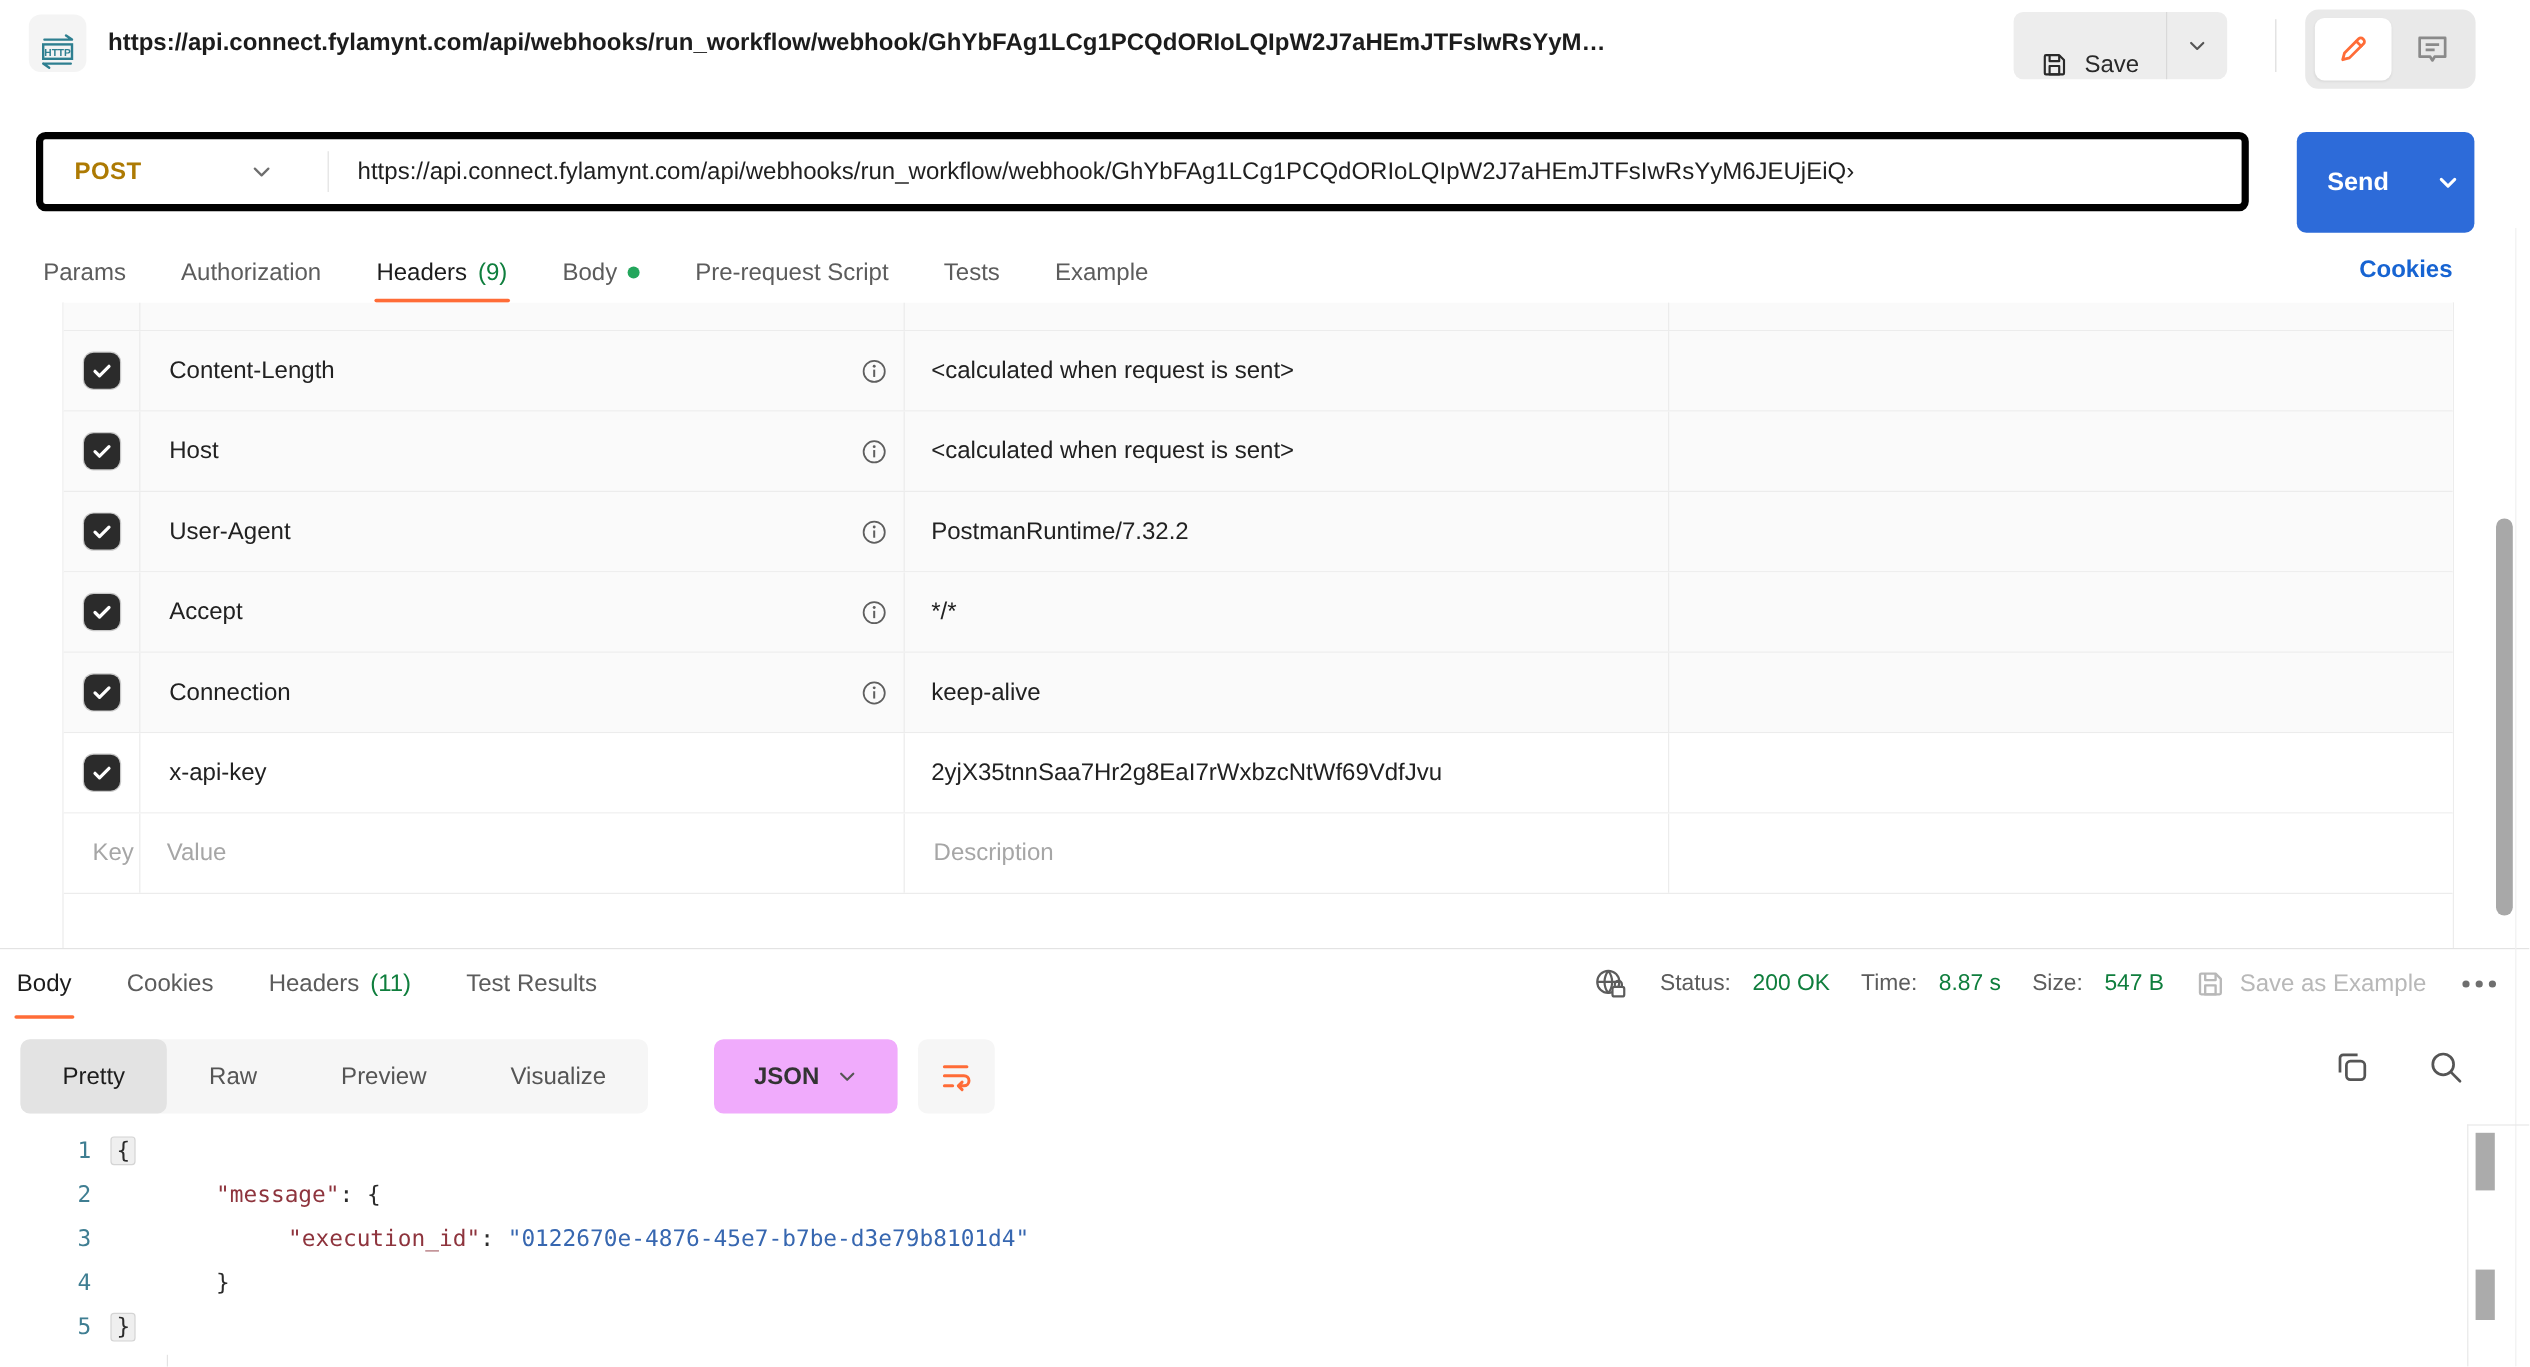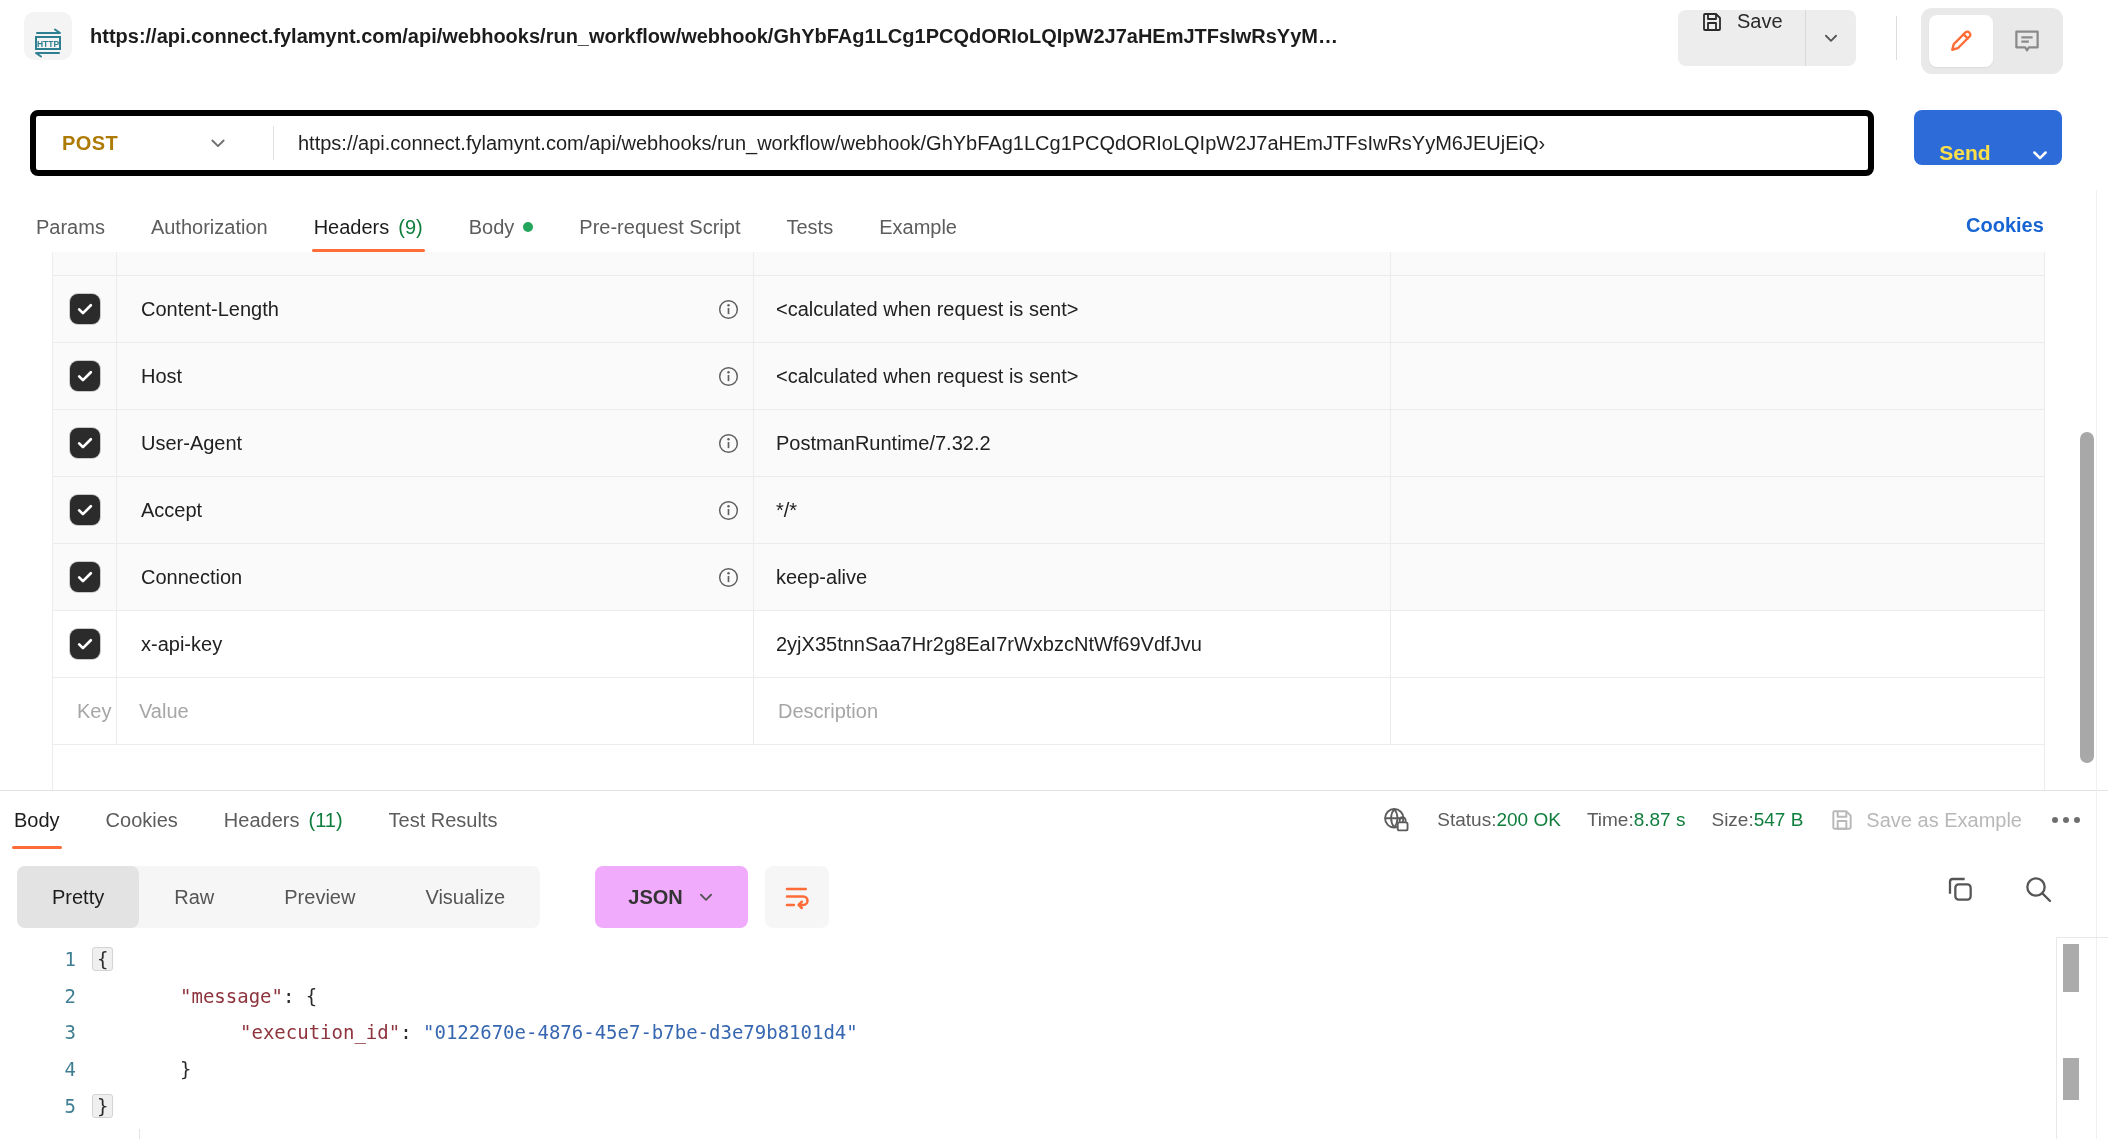--- a/index.html
+++ b/index.html
@@ -8,40 +8,40 @@
        font-family:"Liberation Sans",sans-serif;color:#212121}
   svg{display:block}
 
   
   .http-badge{position:absolute;left:24px;top:12px;width:48px;height:48px;border-radius:10px;
               background:#f4f4f4;display:flex;align-items:flex-end;justify-content:center}
   .doc-title{position:absolute;left:90px;top:18px;height:36px;display:flex;align-items:center;
              font-size:20px;font-weight:700;color:#1c1c1c;white-space:nowrap;max-width:1570px;overflow:hidden}
   .save-group{position:absolute;left:1678px;top:10px;height:56px;background:#ededed;border-radius:8px;
               display:flex;align-items:stretch}
-  .save-main{display:flex;align-items:flex-start;gap:13px;padding:0 22px;border-radius:8px 0 0 8px}
+  .save-main{display:flex;align-items:flex-end;gap:13px;padding:0 22px;border-radius:8px 0 0 8px}
   .save-label{font-size:20px;color:#2a2a2a}
   .save-div{width:1px;background:#d9d9d9}
   .save-chev{width:50px;display:flex;align-items:center;justify-content:center;border-radius:0 8px 8px 0}
   .vsep{position:absolute;left:1896px;top:16px;width:1px;height:44px;background:#dcdcdc}
   .mode-pill{position:absolute;left:1921px;top:8px;width:142px;height:66px;background:#e9e9e9;border-radius:11px}
   .pencil-chip{position:absolute;left:8px;top:7px;width:64px;height:52px;background:#fff;border-radius:8px;
                display:flex;align-items:center;justify-content:center;box-shadow:0 1px 2px rgba(0,0,0,.06)}
   .comment-btn{position:absolute;right:6px;top:0;width:60px;height:100%;display:flex;align-items:center;justify-content:center}
 
   
   .url-box{position:absolute;left:30px;top:110px;width:1844px;height:66px;border:6px solid #000000;border-radius:8px;background:#fff}
   .method-label{position:absolute;left:26px;top:0;height:100%;display:flex;align-items:center;
                 font-size:20px;font-weight:700;letter-spacing:.4px;color:var(--method_post,#ad7a03)}
   .method-chev{position:absolute;left:172px;top:0;height:100%;display:flex;align-items:center}
   .url-div{position:absolute;left:237px;top:10px;bottom:10px;width:1px;background:#e2e2e2}
   .url-value{position:absolute;left:262px;right:8px;top:0;height:100%;display:flex;align-items:center;
              font-size:20px;color:#1f1f1f;white-space:nowrap;overflow:hidden}
-  .send-btn{position:absolute;left:1914px;top:110px;width:148px;height:55px;border-radius:8px;
-            background:var(--send_blue,#2d6bd9);color:#fde047;display:flex;align-items:flex-end}
+  .send-btn{position:absolute;left:1914px;top:110px;width:148px;height:84px;border-radius:8px;
+            background:var(--send_blue,#2d6bd9);color:#ffffff;display:flex;align-items:center}
   .send-main{flex:1;display:flex;align-items:center;justify-content:center;font-size:21px;font-weight:700}
   .send-sep{width:1px;background:rgba(0,0,0,.18)}
   .send-chev{width:45px;display:flex;align-items:center;justify-content:center}
 
   
   .req-tabs{position:absolute;left:36px;top:202px;height:50px;display:flex;gap:46px;align-items:stretch;
             font-size:20px;color:#5c5c5c}
   .tab{position:relative;display:flex;align-items:center;gap:9px;white-space:nowrap}
   .tab.active{color:#1c1c1c}
   .tab-underline{position:absolute;left:-2px;right:-2px;bottom:0;height:3px;border-radius:2px;
@@ -66,21 +66,21 @@
   .cb{width:30px;height:30px;border-radius:8px;background:#2b2b2b;margin:0 auto;
       display:flex;align-items:center;justify-content:center;box-shadow:0 0 0 1px #c9c9c9}
   .trow.placeholder{color:#a6a6a6}
 
   
   .resp{position:absolute;left:0;top:790px;right:0;bottom:0;border-top:1px solid #e3e3e3;background:#fff}
   .resp-tabs{position:absolute;left:14px;top:0;height:58px;display:flex;gap:46px;align-items:stretch;
              font-size:20px;color:#5c5c5c}
   .resp-meta{position:absolute;right:28px;top:0;height:58px;display:flex;align-items:center;gap:26px;
              font-size:19px;color:#5c5c5c}
-  .meta-pair{display:flex;gap:0;white-space:nowrap}
+  .meta-pair{display:flex;gap:18px;white-space:nowrap}
   .green{color:var(--green,#0f7e3d)}
   .save-ex{display:flex;align-items:center;gap:11px;color:#b8b8b8;font-size:20px;white-space:nowrap}
   .dots{display:flex;gap:5px;margin-left:4px}
   .dots i{width:6px;height:6px;border-radius:50%;background:#6f6f6f}
 
   .seg{position:absolute;left:17px;top:75px;height:62px;background:#f6f6f6;border-radius:8px;
        display:flex;align-items:stretch;font-size:20px;color:#555}
   .seg-item{display:flex;align-items:center;padding:0 35px;border-radius:8px;white-space:nowrap}
   .seg-item.active{background:#e3e3e3;color:#1c1c1c}
   .json-btn{position:absolute;left:595px;top:75px;width:153px;height:62px;background:#f0abfc;border-radius:8px;

